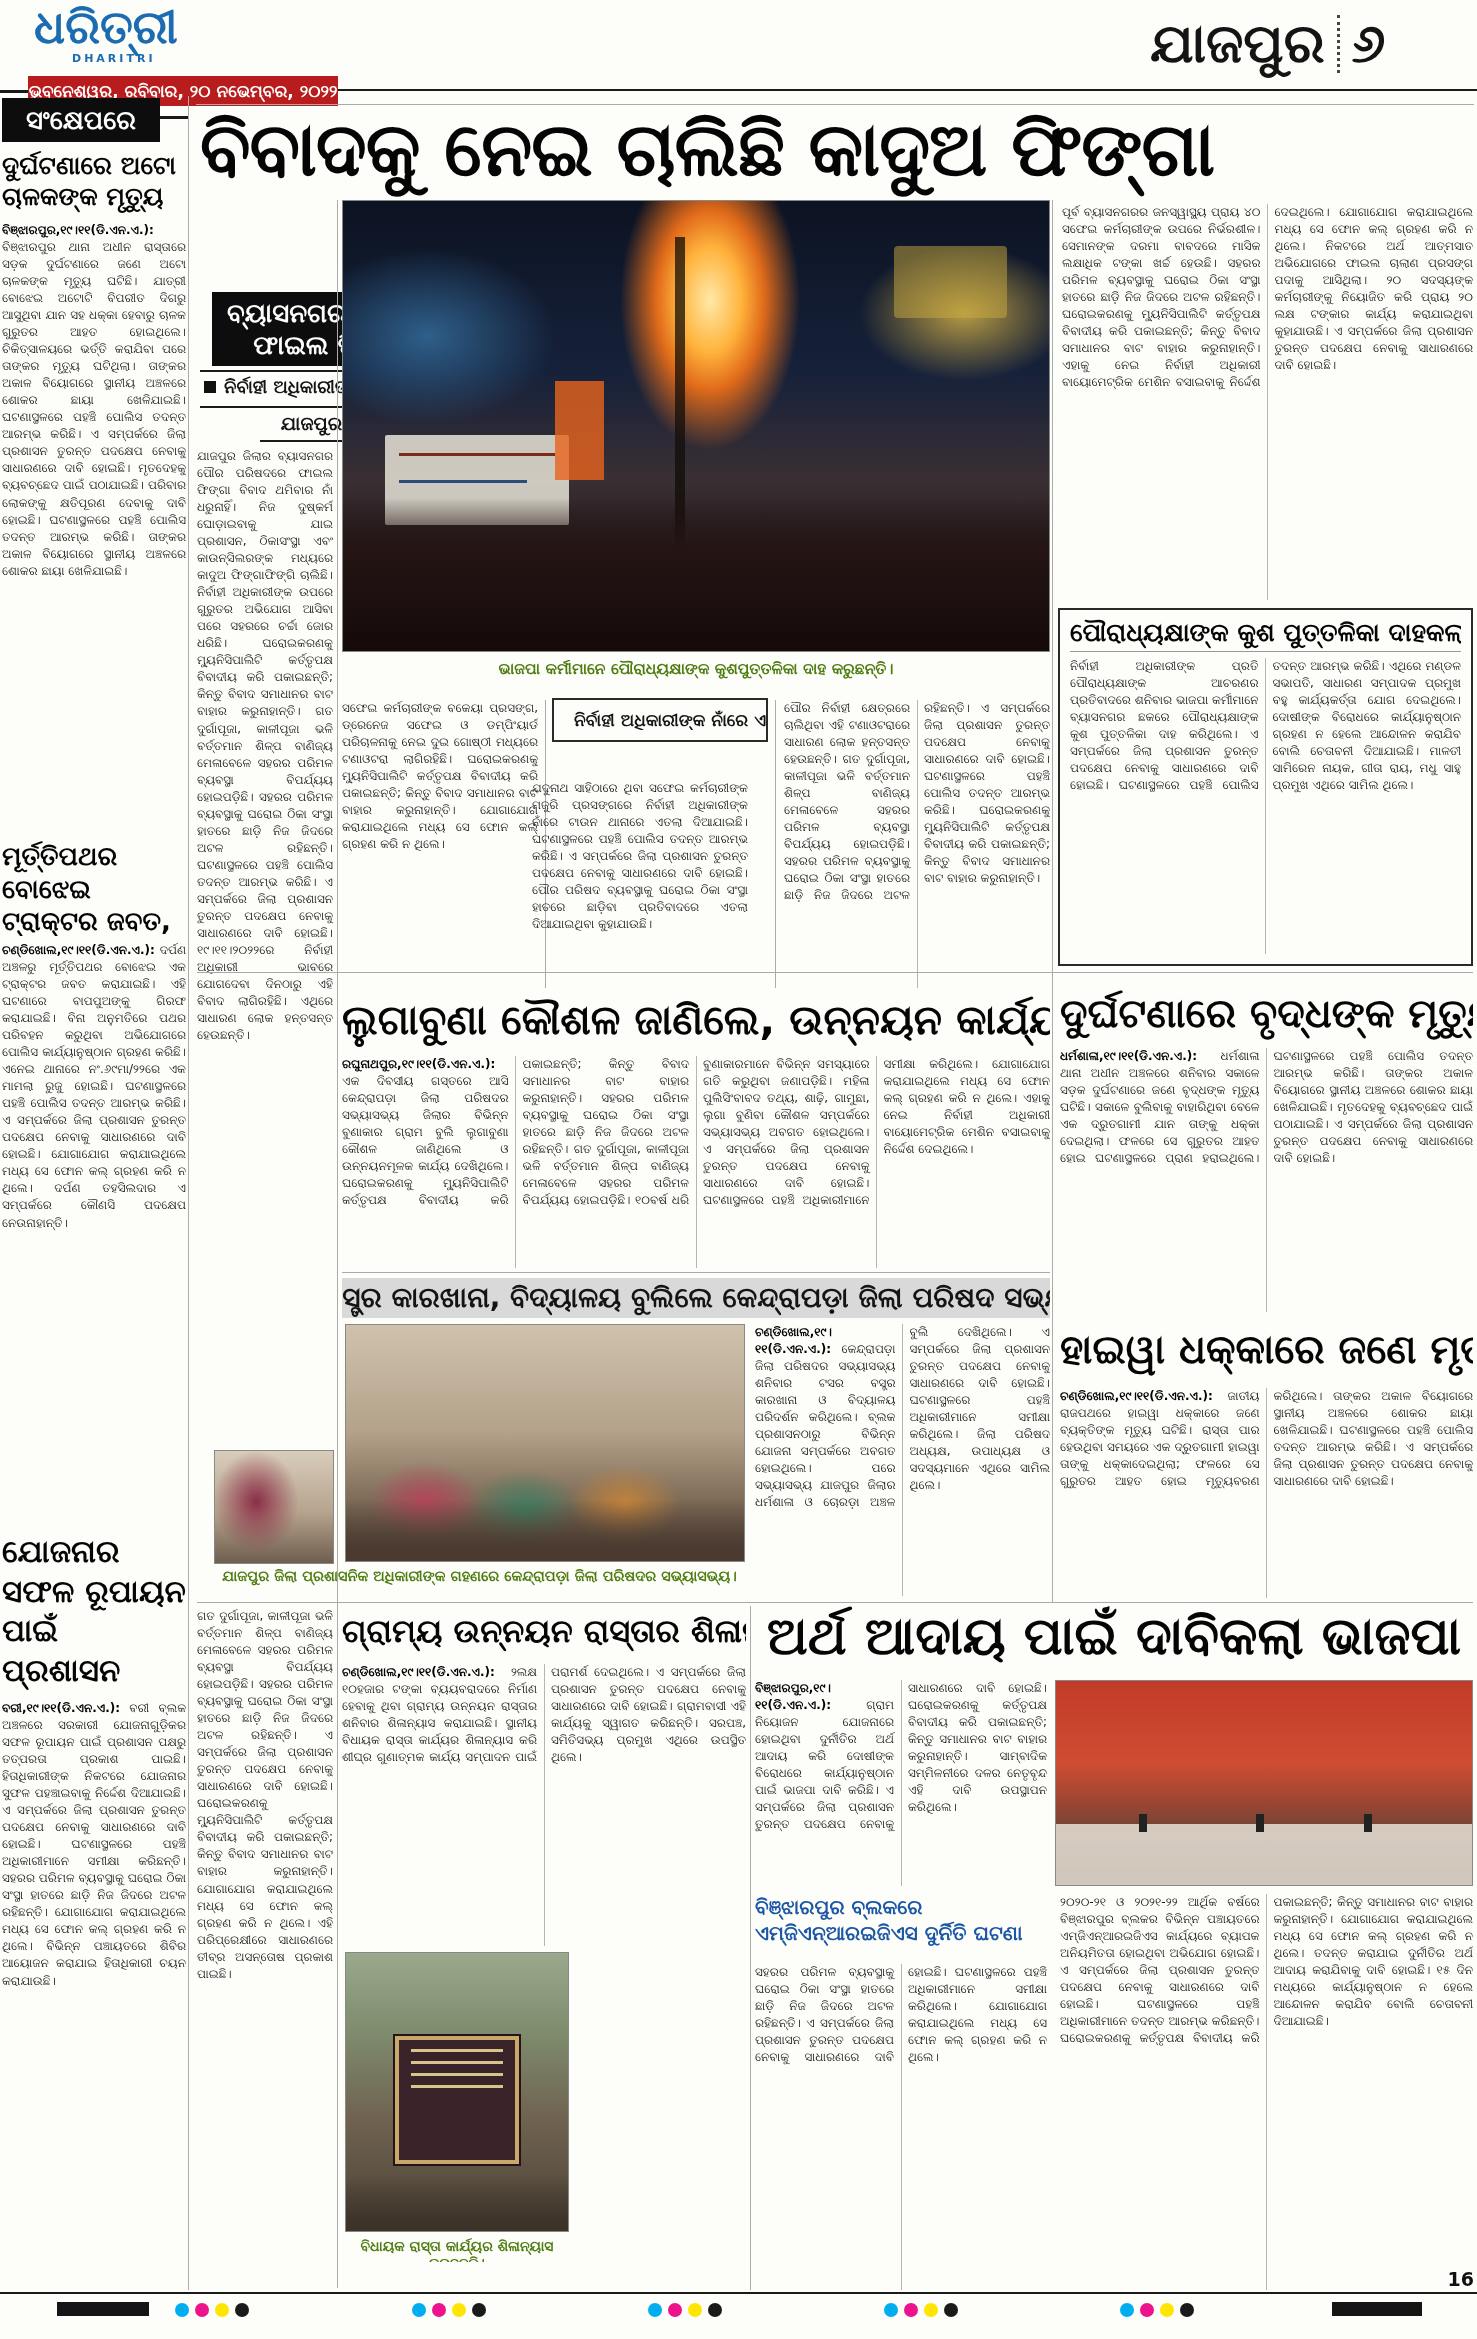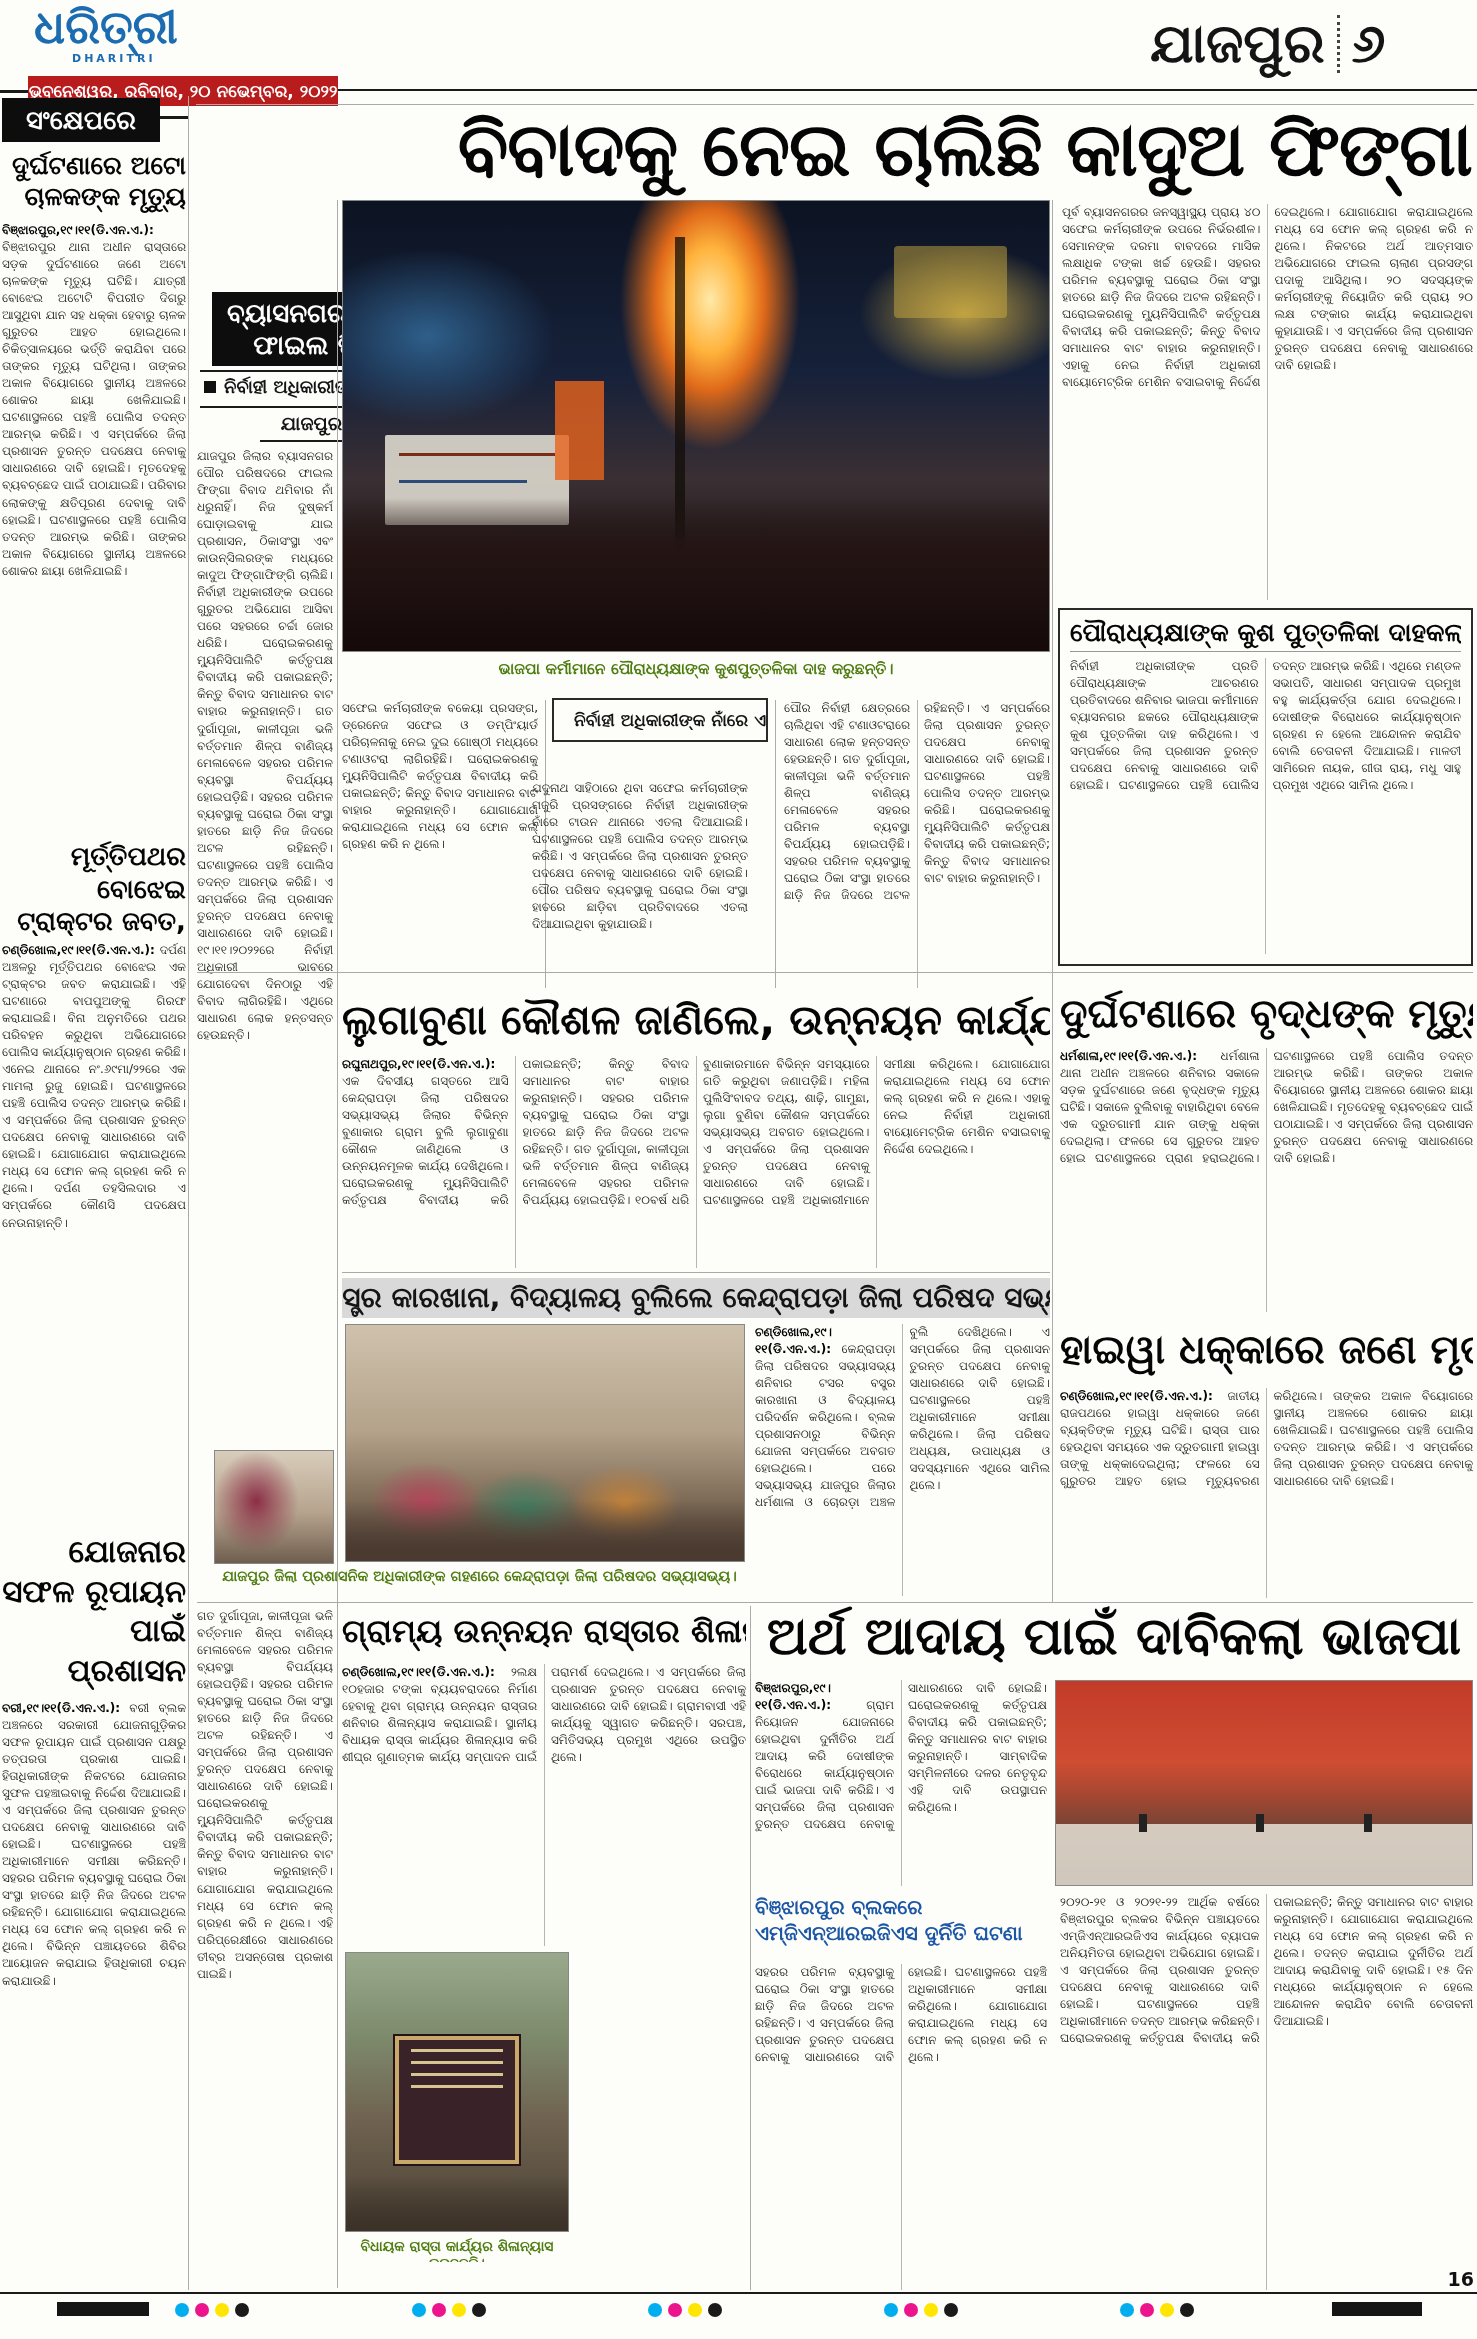--- a/index.html
+++ b/index.html
@@ -10,21 +10,21 @@
     background:#fdfdfa; overflow:hidden;
   }
   .abs { position:absolute; }
   .body-text {
     font-size:12px; line-height:1.42; text-align:justify;
     overflow:hidden; color:#1c1c1c; word-break:break-word;
   }
   .cols-2 { column-count:2; column-gap:14px; column-rule:1px solid #b5b5b5; }
   .cols-4 { column-count:4; column-gap:14px; column-rule:1px solid #b5b5b5; }
   .dl { font-weight:bold; color:#000; }
-  .headline { font-weight:bold; color:#050505; overflow:hidden;text-align:right; }
+  .headline { font-weight:bold; color:#050505; overflow:hidden; }
   .center { text-align:center; }
   .nowrap { white-space:nowrap; }
   .hrule { background:#1a1a1a; }
   .hairline { background:#a9a9a9; }
   .vsep { width:1px; background:#ababab; }
   .photo { overflow:hidden; border:1px solid #888; }
   .caption { font-weight:bold; font-size:15.5px; text-align:center; color:#4d7c0f; overflow:hidden; }
   
   .logo-odia { font-size:46px; font-weight:bold; color:#1b6cb0; line-height:1; }
   .logo-latin { font-size:11px; font-weight:bold; letter-spacing:3px; color:#1b6cb0; }

